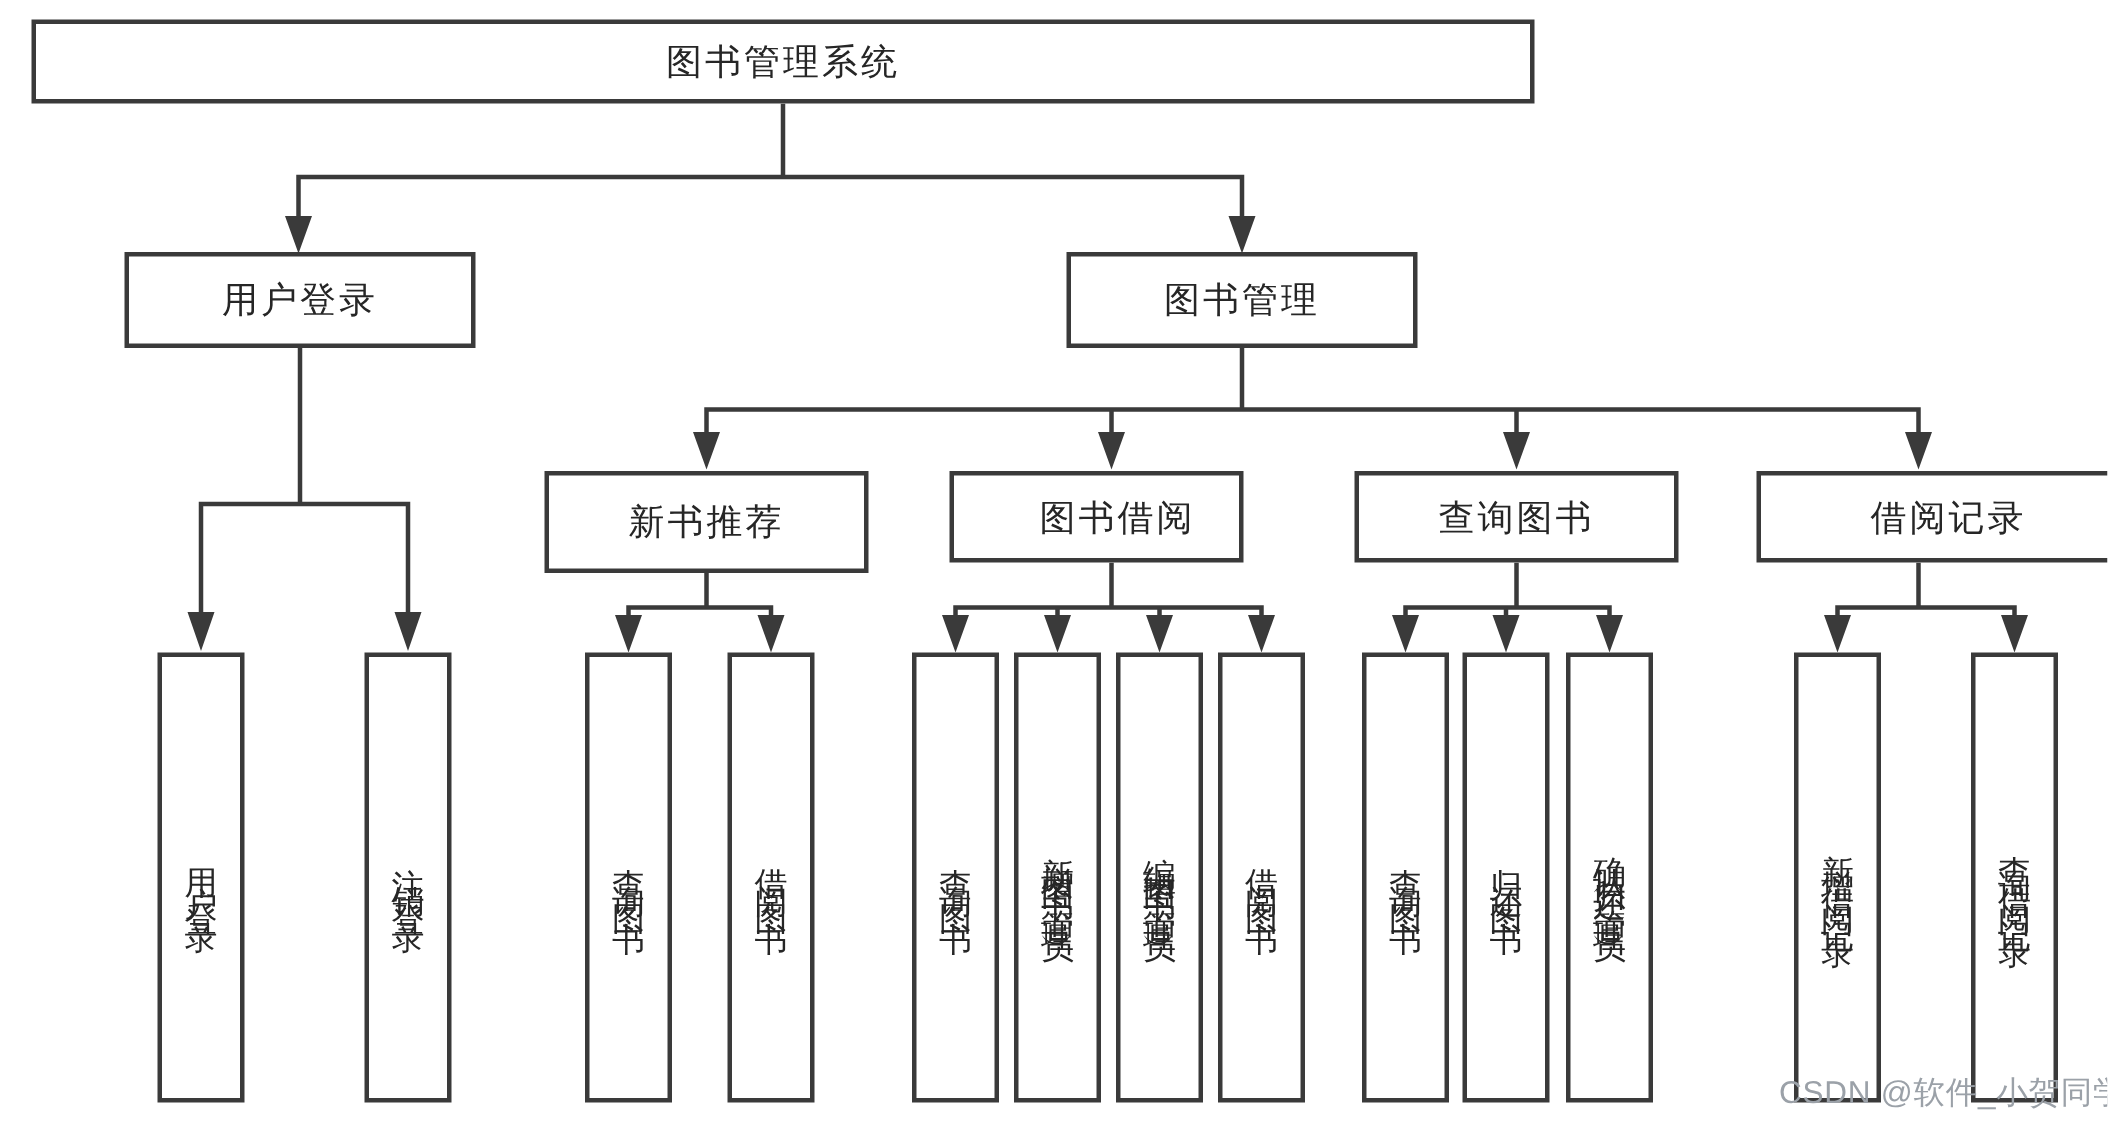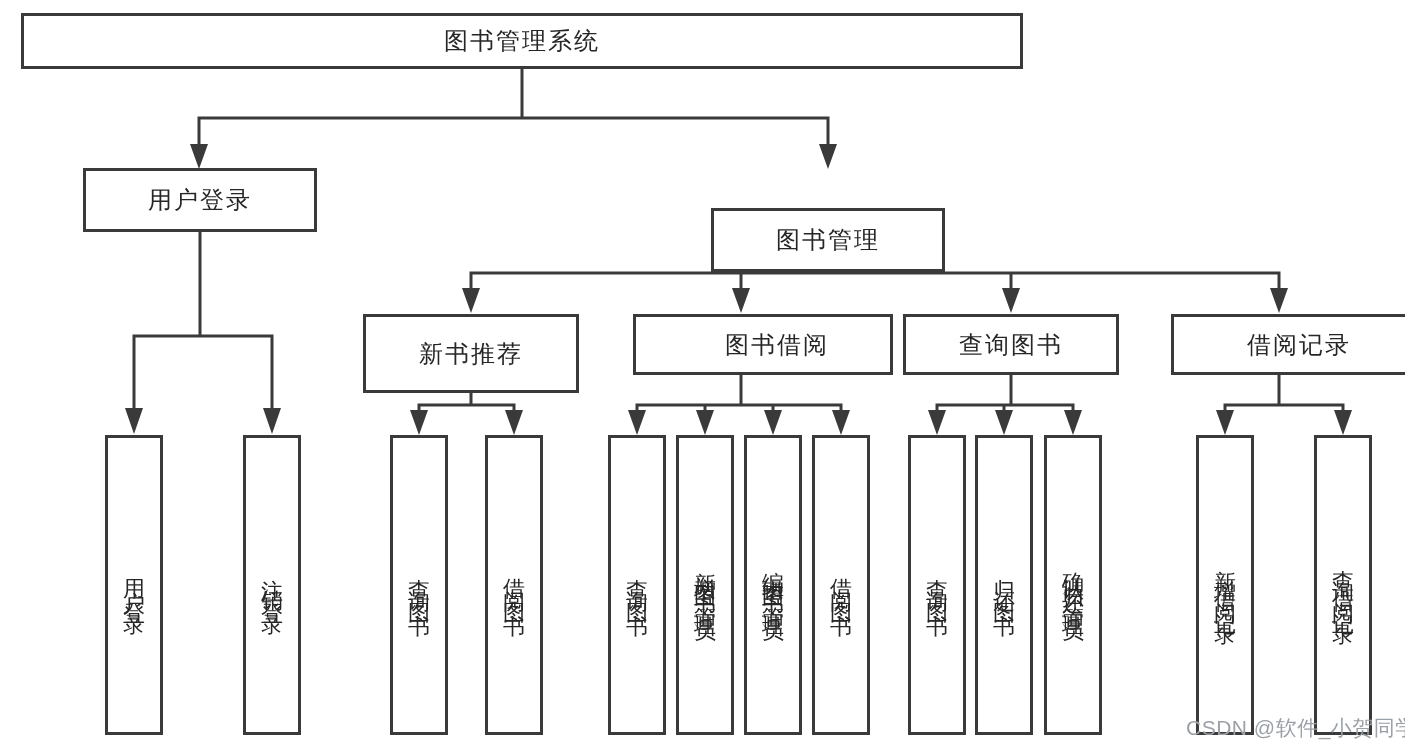--- a/index.html
+++ b/index.html
@@ -101,28 +101,28 @@
       M1334 410 L1352 410 L1343 435 Z"></path>
   </svg>
 
   <div class="box" style="left:21px;top:13px;width:1002px;height:56px;">
     <span class="h-label">图书管理系统</span>
   </div>
 
   <div class="box" style="left:83px;top:168px;width:234px;height:64px;">
     <span class="h-label">用户登录</span>
   </div>
-  <div class="box" style="left:711px;top:168px;width:234px;height:64px;margin-top:40px;">
+  <div class="box" style="left:711px;top:168px;width:234px;height:64px;">
     <span class="h-label">图书管理</span>
   </div>
 
-  <div class="box" style="left:363px;top:314px;width:216px;height:79px;">
+  <div class="box" style="left:363px;top:314px;width:216px;height:68px;">
     <span class="h-label">新书推荐</span>
   </div>
-  <div class="box" style="left:633px;top:314px;width:260px;height:61px;padding-left:28px;">
+  <div class="box" style="left:633px;top:314px;width:196px;height:61px;padding-left:28px;">
     <span class="h-label">图书借阅</span>
   </div>
   <div class="box" style="left:903px;top:314px;width:216px;height:61px;">
     <span class="h-label">查询图书</span>
   </div>
   <div class="box" style="left:1171px;top:314px;width:256px;height:61px;">
     <span class="h-label">借阅记录</span>
   </div>
 
   <div class="box leaf" style="left:105px;top:435px;width:58px;height:300px;">

